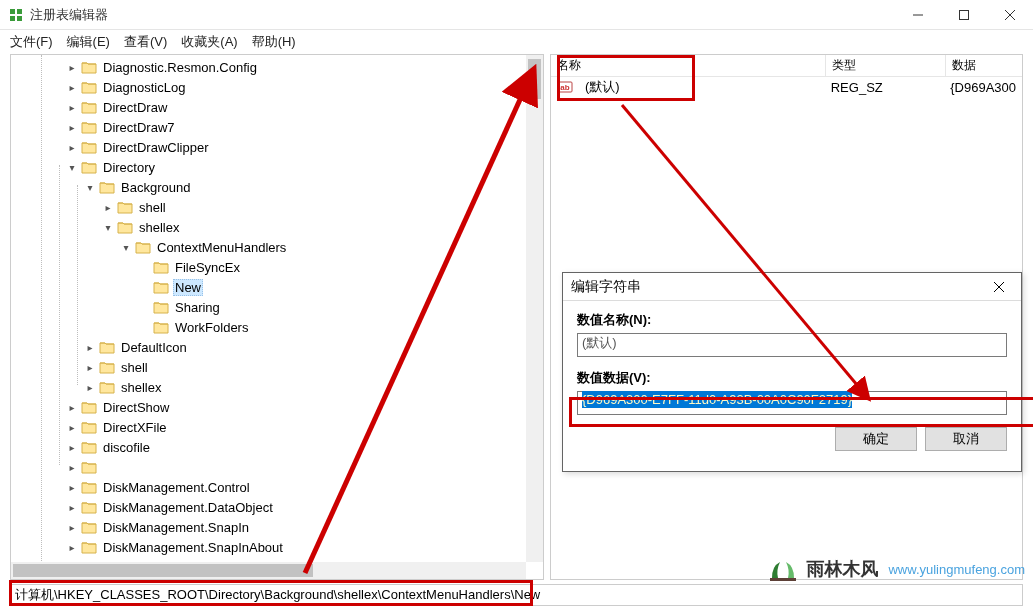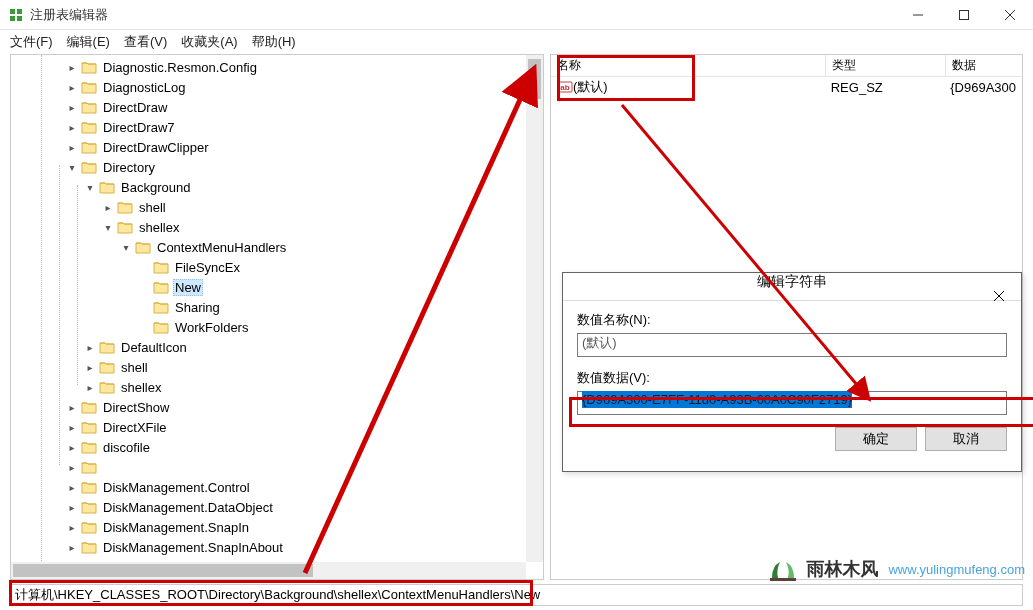--- a/index.html
+++ b/index.html
@@ -17,32 +17,32 @@
   .tree-row .sp { display:inline-block; }
   .tog { width:14px; height:14px; display:inline-flex; align-items:center; justify-content:center; color:#555; font-size:10px; margin-right:2px; }
   .folder-icon { width:16px; height:14px; margin-right:4px; }
   .folder-icon svg { display:block; }
   .tree-row.sel .lbl { background:#cde8ff; border:1px dotted #99c2e8; padding:0 1px; }
   .tree-row .lbl { padding:0 2px; }
   .list-header { height:22px; border-bottom:1px solid #e6e6e6; display:flex; align-items:center; font-size:12px; }
   .list-header .col { padding:0 6px; border-right:1px solid #e6e6e6; height:100%; display:flex; align-items:center; }
   .list-row { display:flex; align-items:center; height:20px; }
   .list-row .col { padding:0 6px; }
-  .ab-icon { width:16px; height:16px; margin-right:0; display:inline-flex; align-items:center; justify-content:center;text-align:right; }
+  .ab-icon { width:16px; height:16px; margin-right:12px; display:inline-flex; align-items:center; justify-content:center;text-align:right; }
   .guide { position:absolute; border-left:1px dotted #bdbdbd; }
   .path-bar { position:absolute; left:10px; right:10px; bottom:4px; height:22px; border:1px solid #ccc; background:#fff; display:flex; align-items:center; padding:0 4px; font-size:13px; white-space:nowrap; overflow:hidden; }
   .dlg { position:absolute; left:562px; top:272px; width:460px; height:200px; background:#fff; border:1px solid #646464; box-shadow:2px 2px 6px rgba(0,0,0,.15); }
-  .dlg-title { height:28px; background:#fff; display:flex; align-items:center; padding:0 8px; font-size:14px; border-bottom:1px solid #dcdcdc;flex-direction:column; }
+  .dlg-title { height:28px; background:#fff; display:flex; align-items:center; padding:0 8px; font-size:14px; border-bottom:1px solid #dcdcdc; }
   .dlg-title .x { margin-left:auto; width:28px; height:28px; display:flex; align-items:center; justify-content:center; }
   .dlg-body { padding:10px 14px 12px; font-size:13px; }
-  .dlg-body label { display:block; margin-bottom:4px; }
+  .dlg-body label { display:block; margin-bottom:4px;font-weight:bold; }
   .dlg-input { width:100%; height:24px; border:1px solid #7a7a7a; padding:0 4px; font-size:13px; margin-bottom:12px; background:#fff; }
   .dlg-input.ro { color:#555; }
   .dlg-input.sel { }
-  .dlg-input.sel span { background:#0078d7; color:#0f172a; padding:1px 0; }
+  .dlg-input.sel span { background:#0078d7; color:#fef9c3; padding:1px 0; }
   .dlg-btns { display:flex; justify-content:flex-end; gap:8px; }
   .dlg-btn { min-width:82px; height:24px; border:1px solid #adadad; background:#e1e1e1; display:flex; align-items:center; justify-content:center; font-size:13px; }
   .anno { position:absolute; pointer-events:none; }
   .red-box { border:3px solid #c00; }
   .watermark { position:absolute; right:8px; bottom:28px; display:flex; align-items:center; gap:6px; font-size:13px; color:#4aa3df; pointer-events:none; }
   .watermark svg { width:34px; height:26px; }
   .watermark .cn { font-weight:700; font-size:18px; color:#333; margin-right:4px; }
   .scrollbar-v { position:absolute; right:0; top:0; bottom:17px; width:17px; background:#f0f0f0; }
   .scrollbar-v .thumb { position:absolute; left:2px; right:2px; top:4px; height:40px; background:#c2c2c2; }
   .scrollbar-h { position:absolute; left:0; right:17px; bottom:0; height:17px; background:#f0f0f0; }

